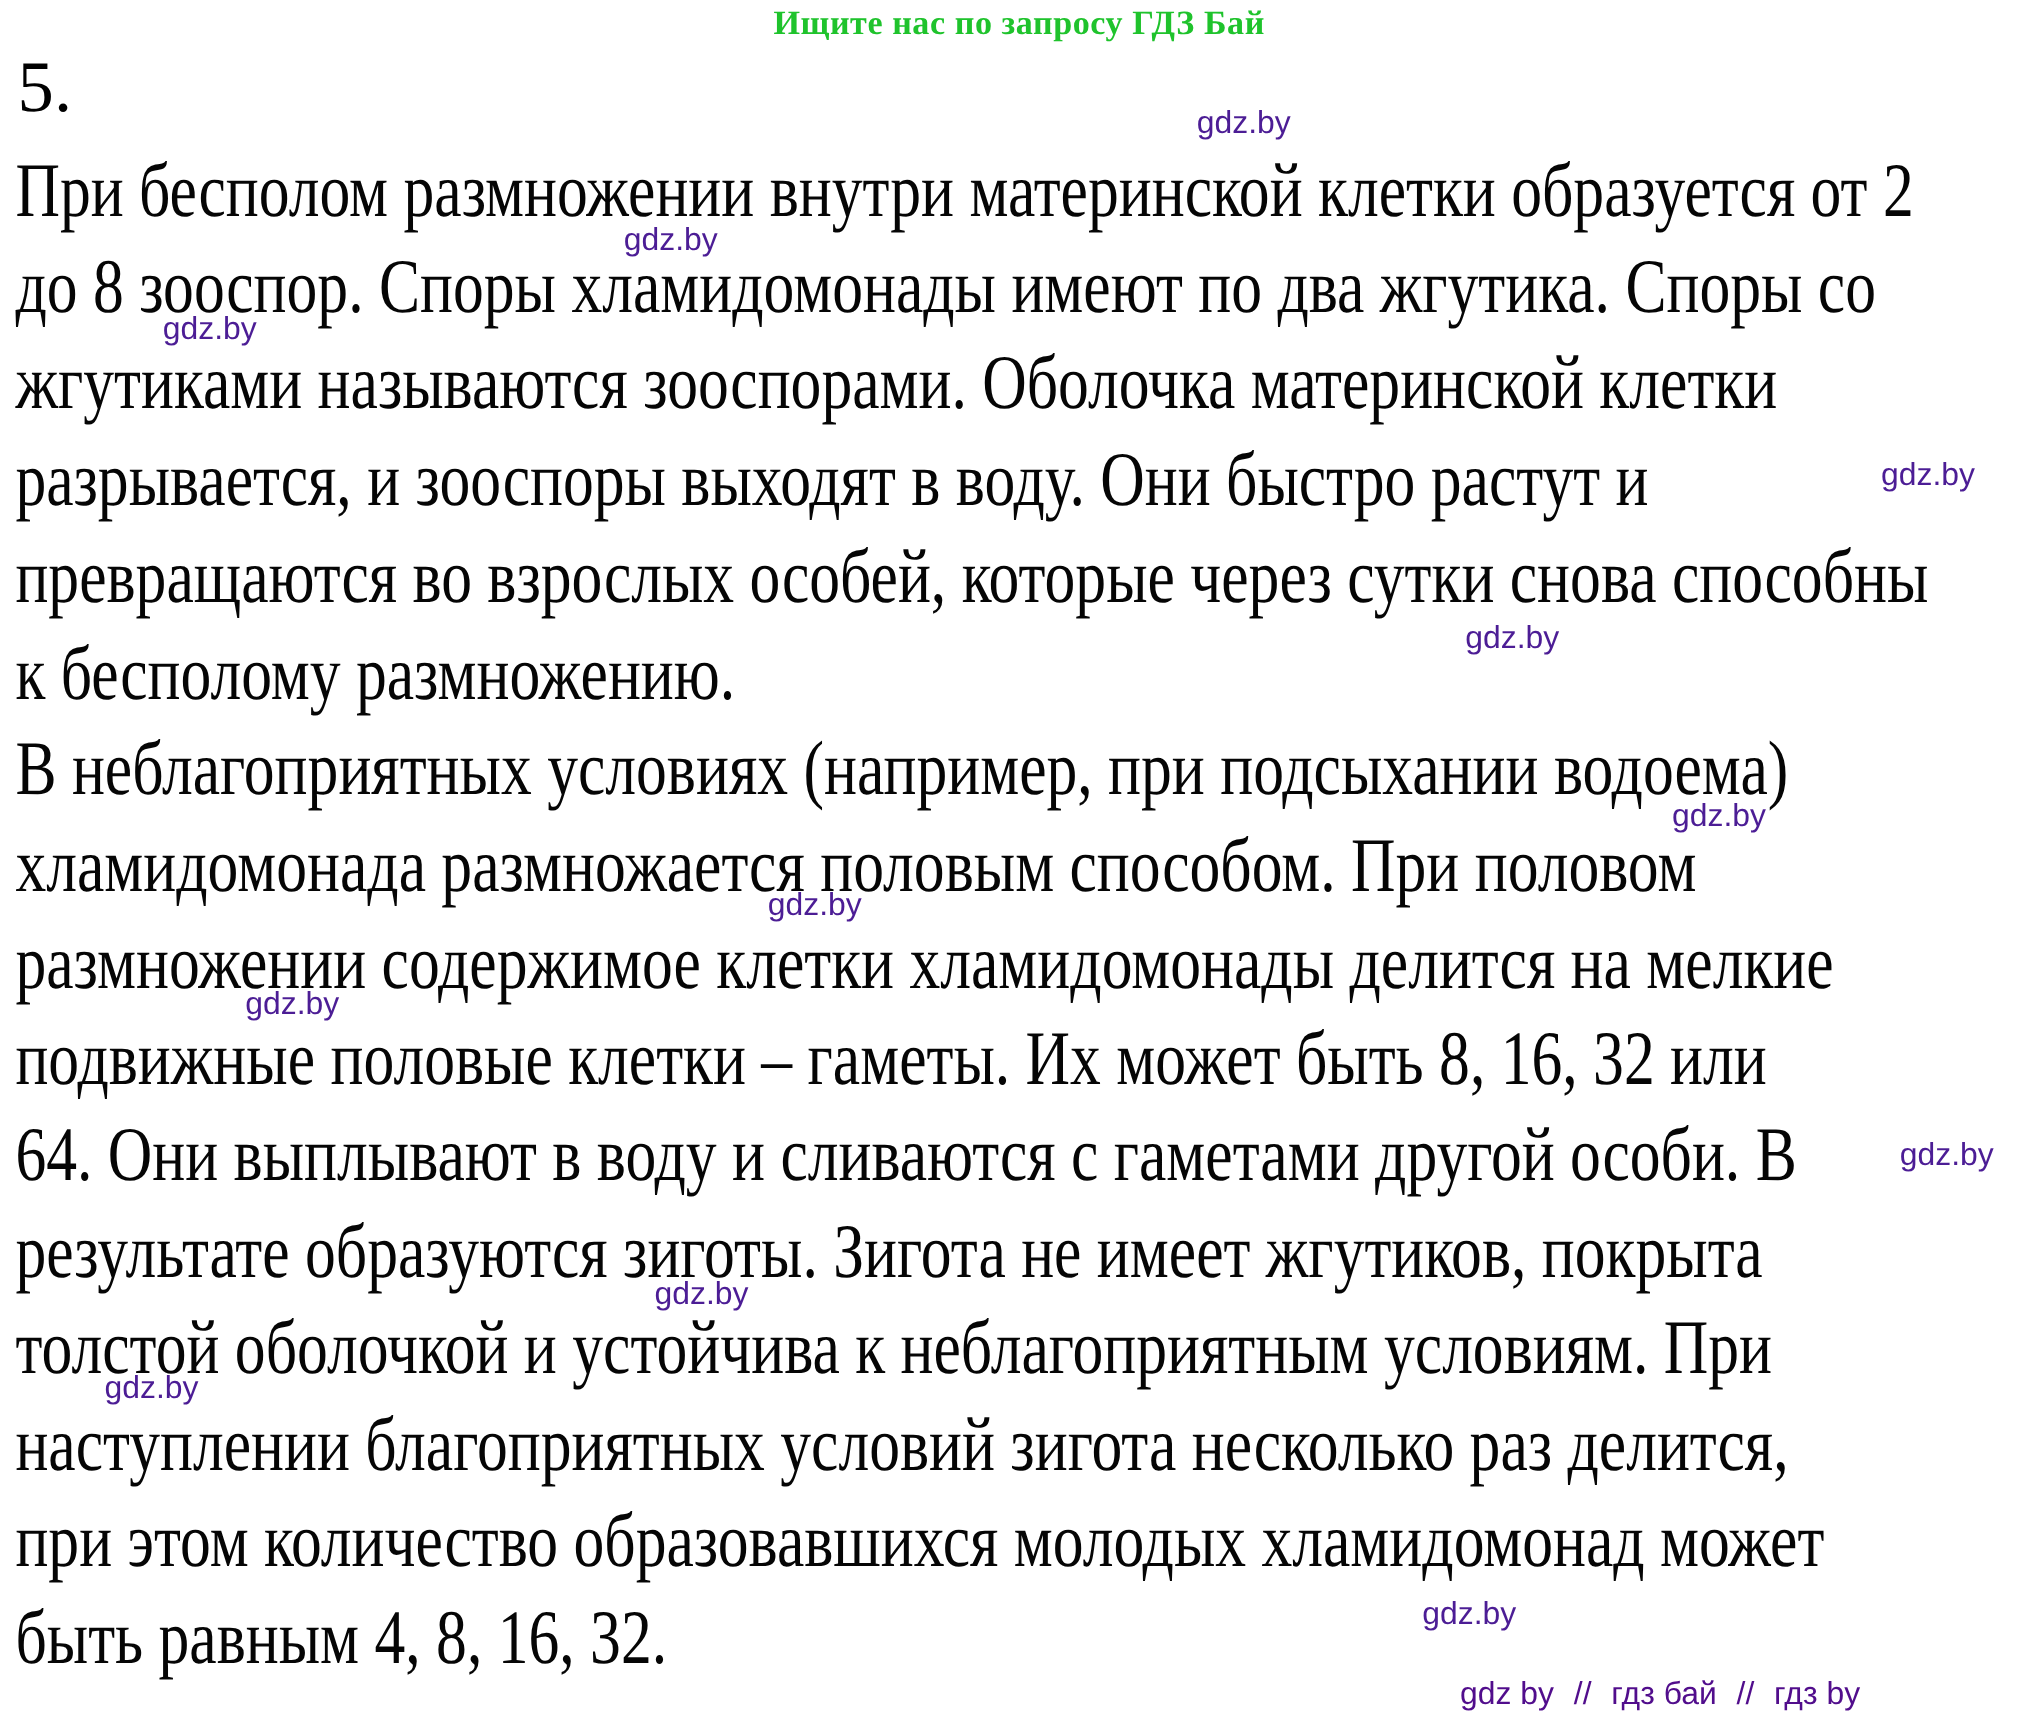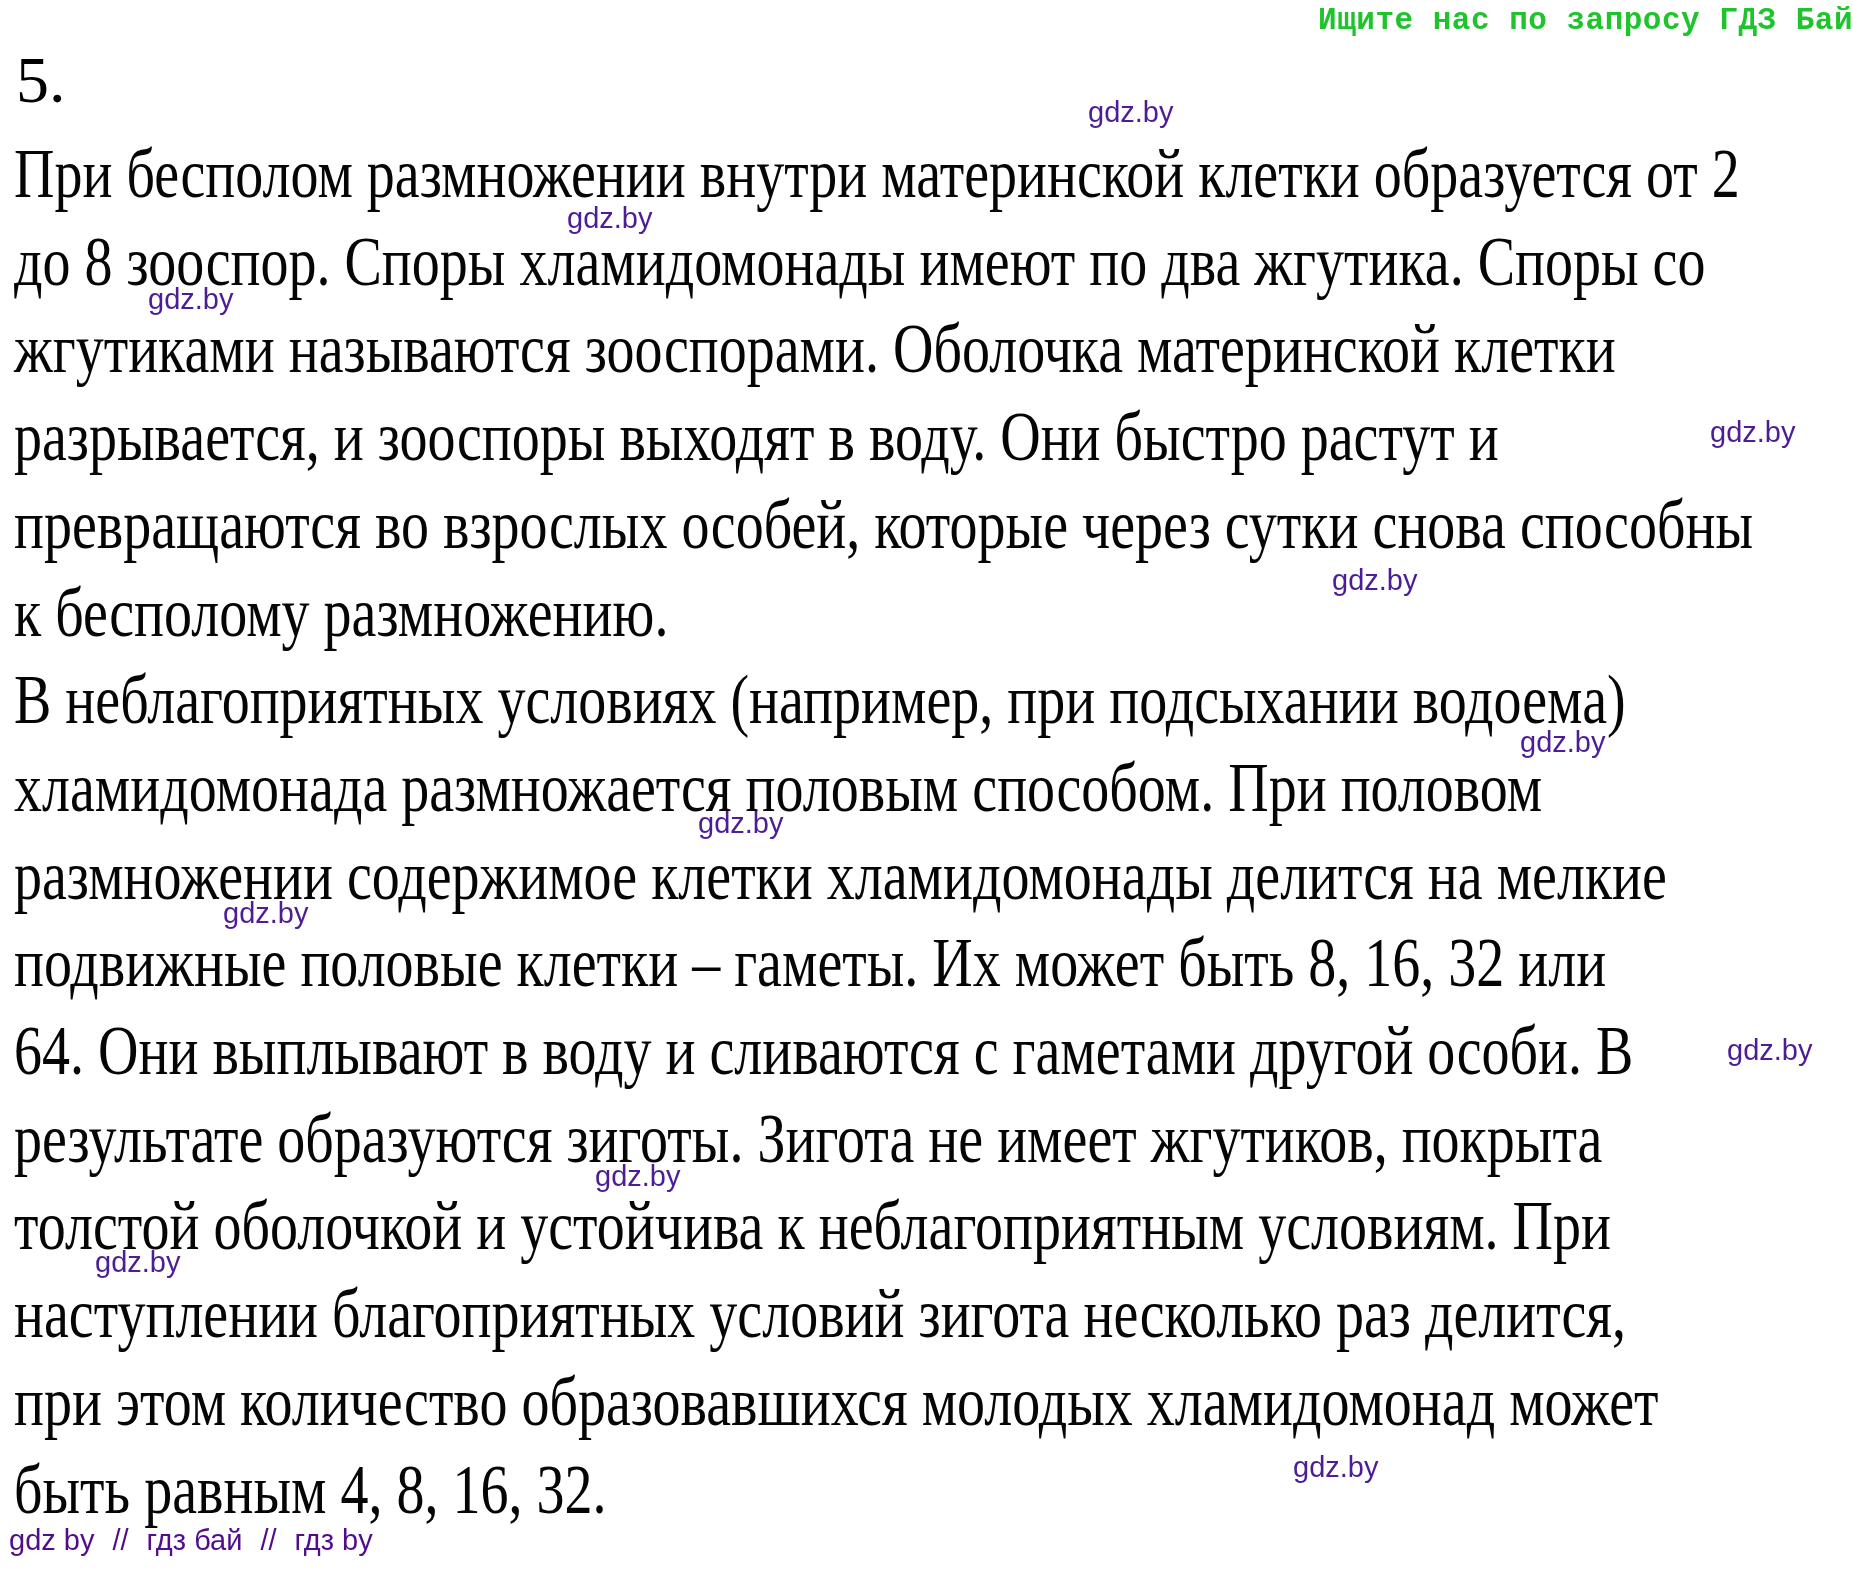--- a/index.html
+++ b/index.html
@@ -9,22 +9,22 @@
     height: 1569px;
     background: #ffffff;
     overflow: hidden;
     font-family: "Liberation Serif", serif;
     color: #000000;
   }
   .promo-banner {
     position: absolute;
     top: 3px; left: 0;
     width: 100%;
-    text-align: right;
-    font-family: Liberation Mono, monospace;
+    text-align: center;
+    font-family: Liberation Serif, serif;
     font-size: 31px;
     font-weight: 700;
     color: #1fc32c;
     letter-spacing: 0.5px;
   }
   .item-number {
     position: absolute;
     left: 16px; top: 42px;
     font-size: 66px;
     color: #000000;
@@ -44,21 +44,21 @@
     position: absolute;
     font-family: "Liberation Sans", sans-serif;
     font-size: 29px;
     color: #4c1d95;
     white-space: nowrap;
   }
   .footer {
     position: absolute;
     top: 1524px; left: 0;
     width: 1700px;
-    text-align: left;
+    text-align: right;
     font-family: "Liberation Sans", sans-serif;
     font-size: 29px;
     color: #510d8c;
   }
   .footer span { margin: 0 9px; }
 </style>
 </head>
 <body>
 
 <div class="canvas">

